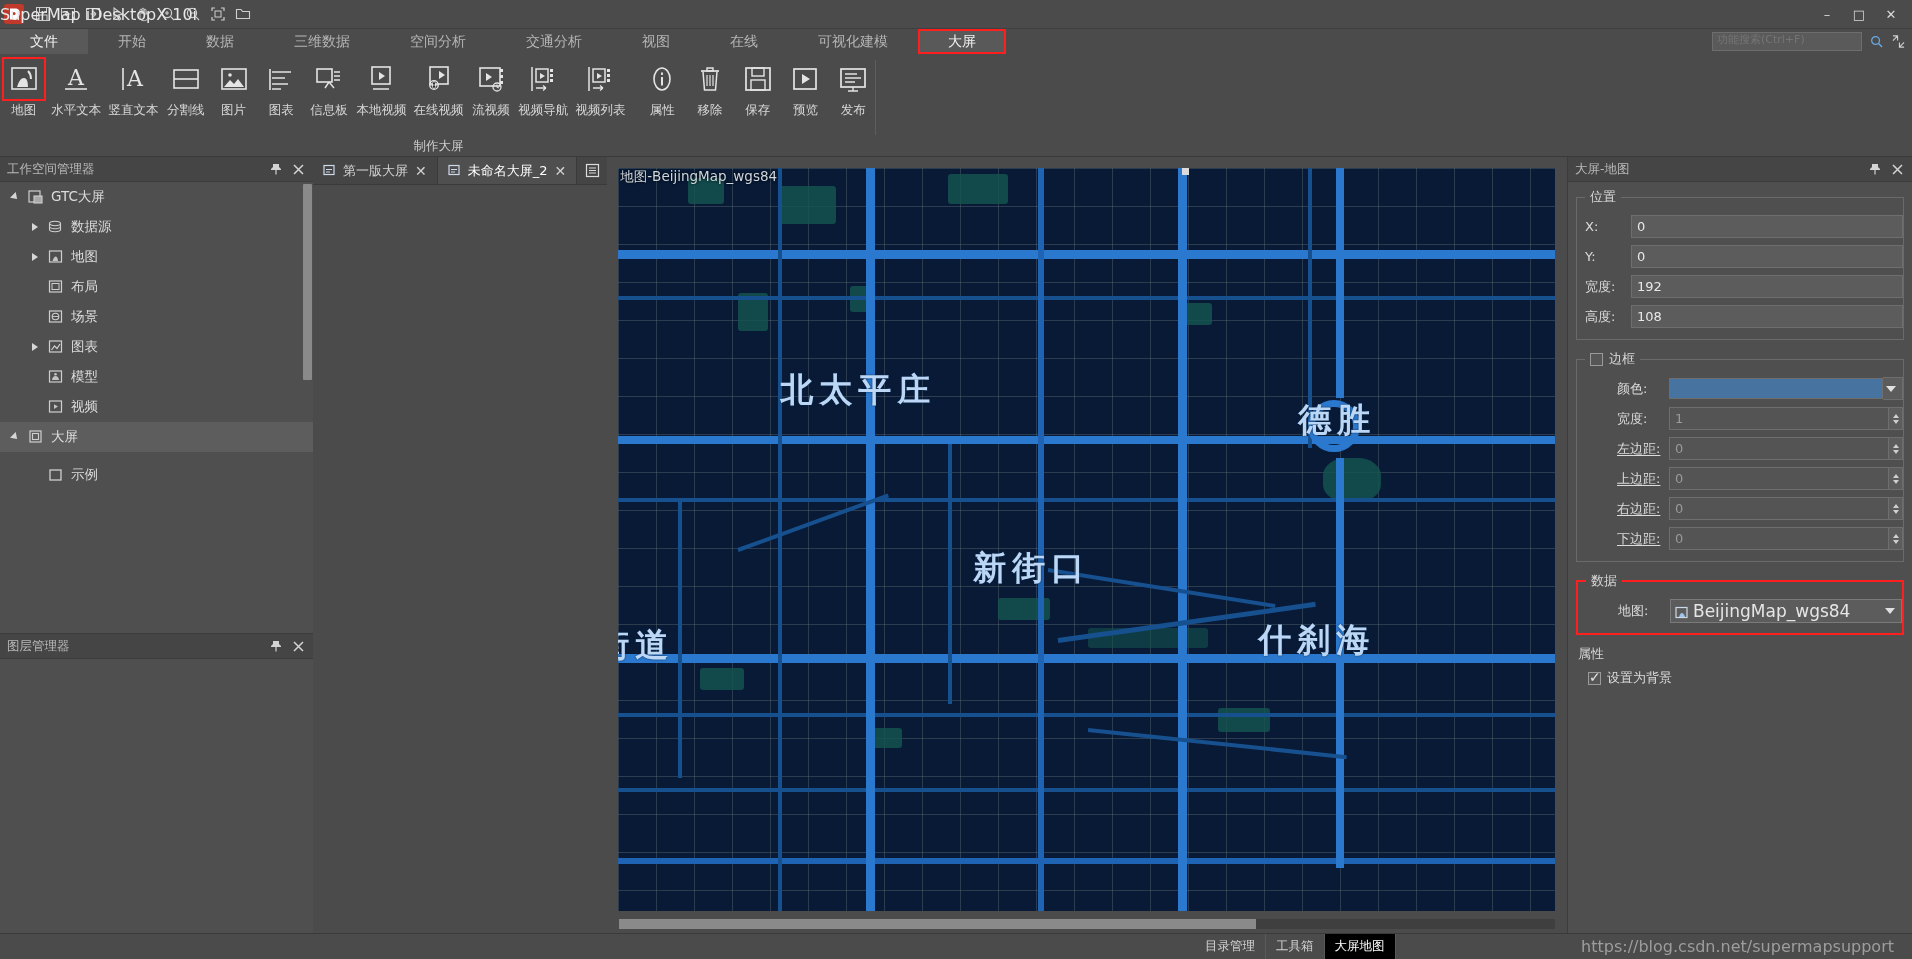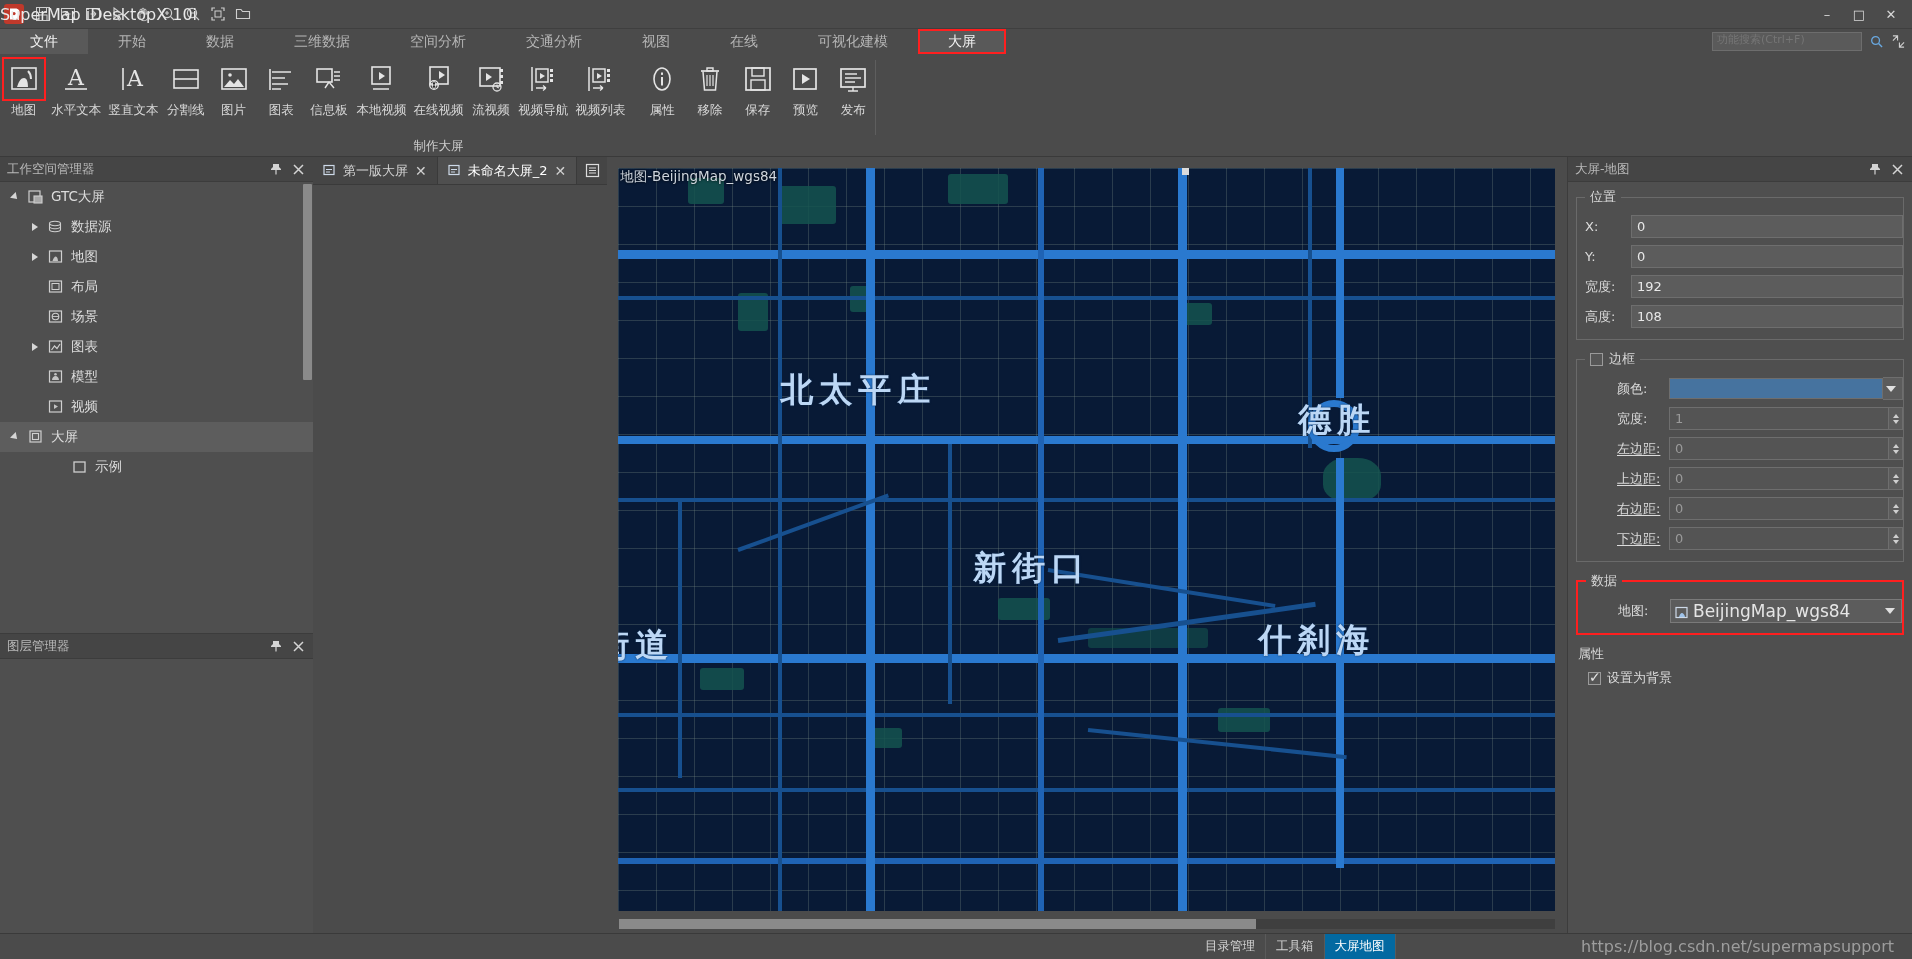--- a/index.html
+++ b/index.html
@@ -116,21 +116,21 @@
   .cbx{ width:13px; height:13px; border:1px solid #9a9a9a; background:#565656; display:inline-block; margin-right:6px;
         vertical-align:middle; position:relative; flex:0 0 13px;}
   .cbx.on::after{ content:"✓"; position:absolute; left:0px; top:-4px; font-size:14px; color:#e3e3e3;}
   .selectbox{ flex:1 1 auto; height:24px; background:#5c5c5c; border:1px solid #7a7a7a; display:flex; align-items:center;
               padding:0 2px 0 4px; font-size:17px; color:#e5e5e5;}
   .selectbox .cv{ flex:1 1 auto; padding-left:5px;}
   .chev{ width:0;height:0;border-left:5px solid transparent;border-right:5px solid transparent;border-top:6px solid #e0e0e0;margin-right:4px;}
   .legendtitle{ font-size:13px; color:#d9d9d9; margin:2px 0 6px 2px;}
   .statusbar{ height:26px; background:#4b4b4b; border-top:1px solid #3a3a3a; display:flex; align-items:stretch; flex:0 0 auto;}
   .sbtn{ padding:0 10px; display:flex; align-items:center; font-size:12.5px; color:#d2d2d2; cursor:pointer; border-right:1px solid #5a5a5a;}
-  .sbtn.active{ background:#0369a1; color:#fff;}
+  .sbtn.active{ background:#000000; color:#fff;}
   .wm{ position:absolute; right:18px; bottom:3px; font-size:16px; color:#9d9d9d; white-space:nowrap;}
   svg{ overflow:visible; }
 </style>
 </head>
 <body>
 
 <div class="app">
 
   <div class="titlebar">
     <div class="qat">
@@ -565,21 +565,21 @@
             </span>
           <span class="tico">
             <svg width="16" height="16" viewBox="0 0 16 16">
                 <rect x="2" y="2" width="11" height="11" fill="none" stroke="#cfcfcf" stroke-width="1.2"></rect>
                 <rect x="4.5" y="4.5" width="6" height="6" fill="none" stroke="#cfcfcf" stroke-width="1.1"></rect>
               </svg>
           </span>
           <span class="tlbl">大屏</span>
         </div>
 
-        <div class="trow" style="padding-left:70px;">
+        <div class="trow" style="padding-left:46px;margin-top:8px;">
           <span class="tico">
             <svg width="16" height="16" viewBox="0 0 16 16">
                 <rect x="2" y="3" width="11" height="10" fill="none" stroke="#cfcfcf" stroke-width="1.3"></rect>
               </svg>
           </span>
           <span class="tlbl">示例</span>
         </div>
 
         <div class="vscroll"></div>
       </div>

